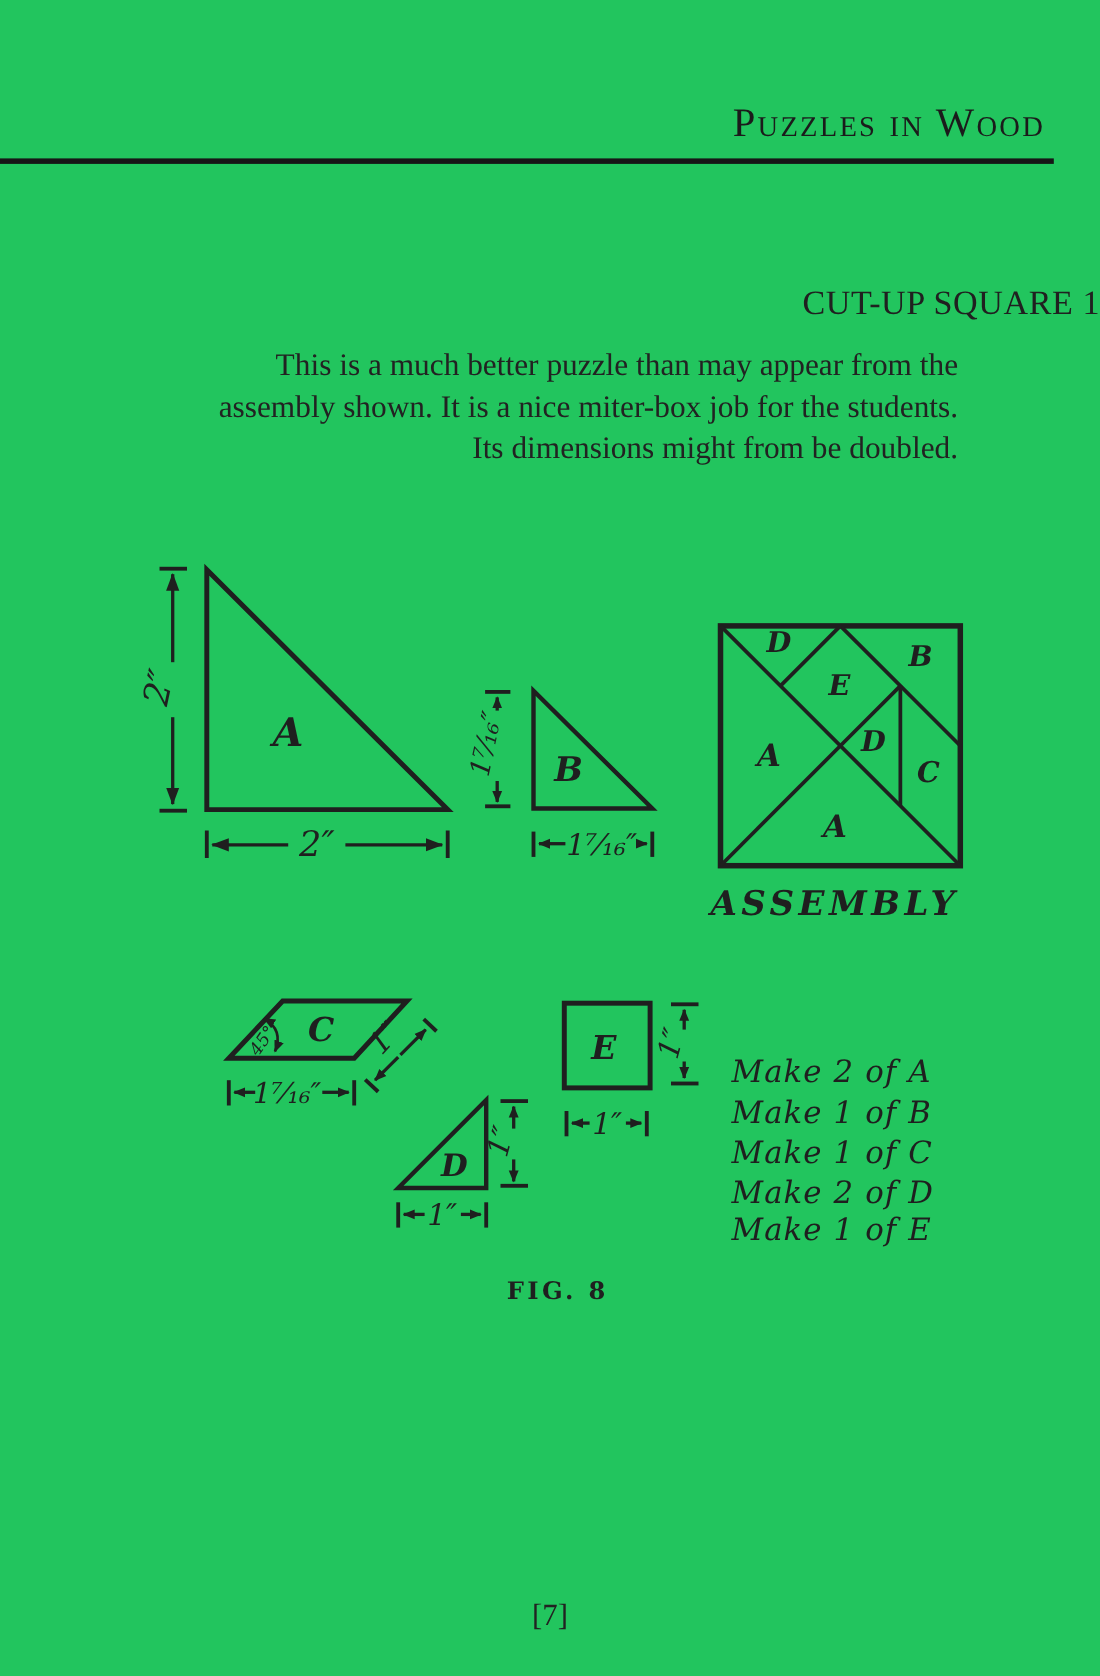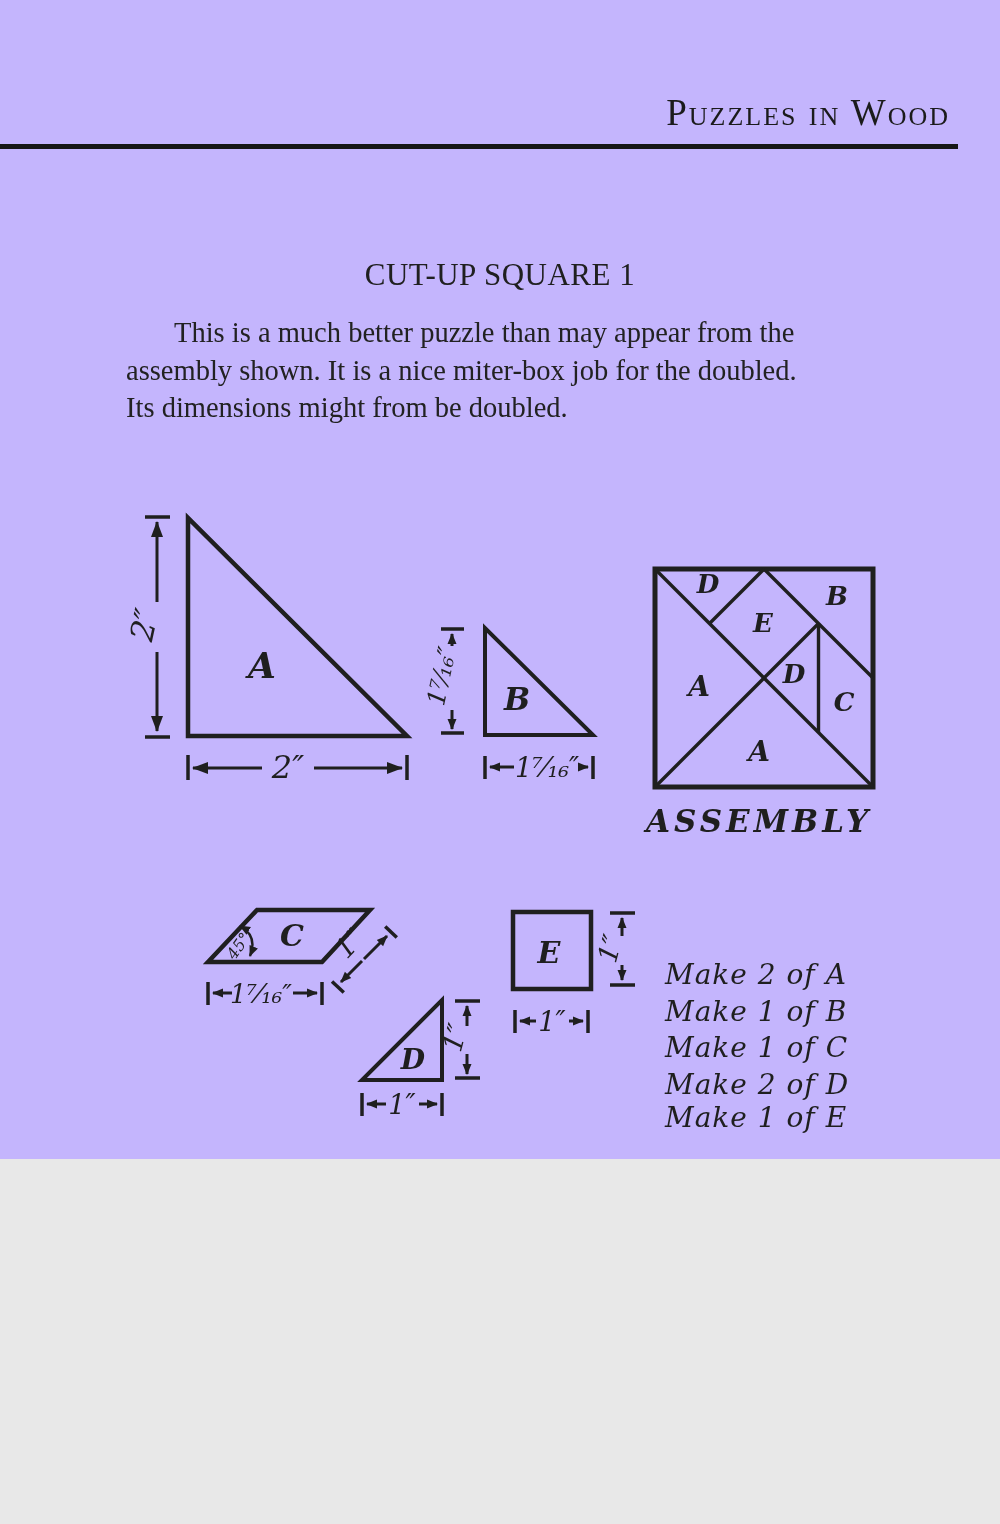--- a/index.html
+++ b/index.html
@@ -1,44 +1,44 @@
 <!DOCTYPE html>
 <html><head>
 <meta charset="utf-8">
 <style>
   html,body{margin:0;padding:0;background:#e8e8e8;}
   .page{
     position:relative;
-    width:1000px;height:1159px;
-    background:#c4b5fd;
+    width:1000px;height:1524px;
+    background:#22c55e;
     overflow:hidden;
     font-family:"Liberation Serif","DejaVu Serif",serif;
     color:#1c1c1c;
   }
   .running-head{
     position:absolute;top:91px;right:50px;
     font-family:"Liberation Serif",serif;
     font-variant:small-caps;
     font-size:37px;letter-spacing:2px;
     color:#1b1b1b;white-space:nowrap;
   }
   .head-rule{
     position:absolute;left:0;top:144px;
     width:958px;height:5px;background:#161616;
   }
   .section-title{
     position:absolute;left:0;top:257px;width:1000px;
-    text-align:center;
+    text-align:right;
     font-size:31px;letter-spacing:0.5px;color:#202020;
   }
   .body-text{
     position:absolute;left:126px;top:314px;width:745px;
     font-size:28.5px;line-height:37.5px;color:#222;
   }
-  .body-text .line{white-space:nowrap;}
+  .body-text .line{white-space:nowrap;text-align:right;}
   .body-text .line.indent{text-indent:48px;}
   .figure-wrap{position:absolute;left:100px;top:480px;width:800px;height:710px;}
   .page-number{
     position:absolute;left:0;top:1453px;width:1000px;
     text-align:center;font-size:28px;color:#222;
   }
   svg text{fill:#1f1f1f;}
   .fig-letter{font-family:"DejaVu Serif",serif;font-style:italic;font-weight:600;}
   .dim-label{font-family:"DejaVu Serif",serif;font-style:italic;}
   .hand-caps{font-family:"DejaVu Serif",serif;font-style:italic;font-weight:600;}
@@ -50,21 +50,21 @@
 
 <div class="page">
 
   <div class="running-head">Puzzles in Wood</div>
   <div class="head-rule"></div>
 
   <div class="section-title">CUT-UP SQUARE 1</div>
 
   <div class="body-text">
     <div class="line indent">This is a much better puzzle than may appear from the</div>
-    <div class="line">assembly shown. It is a nice miter-box job for the doubled.</div>
+    <div class="line">assembly shown. It is a nice miter-box job for the students.</div>
     <div class="line">Its dimensions might from be doubled.</div>
   </div>
 
   <div class="figure-wrap">
   <svg width="800" height="710" viewBox="0 0 800 710">
     <defs>
       <marker id="arr" markerUnits="userSpaceOnUse" markerWidth="16" markerHeight="14" refX="15" refY="7" orient="auto-start-reverse">
         <path d="M0,1 L16,7 L0,13 Z" fill="#1f1f1f"></path>
       </marker>
       <marker id="arrs" markerUnits="userSpaceOnUse" markerWidth="11" markerHeight="10" refX="10" refY="5" orient="auto-start-reverse">

